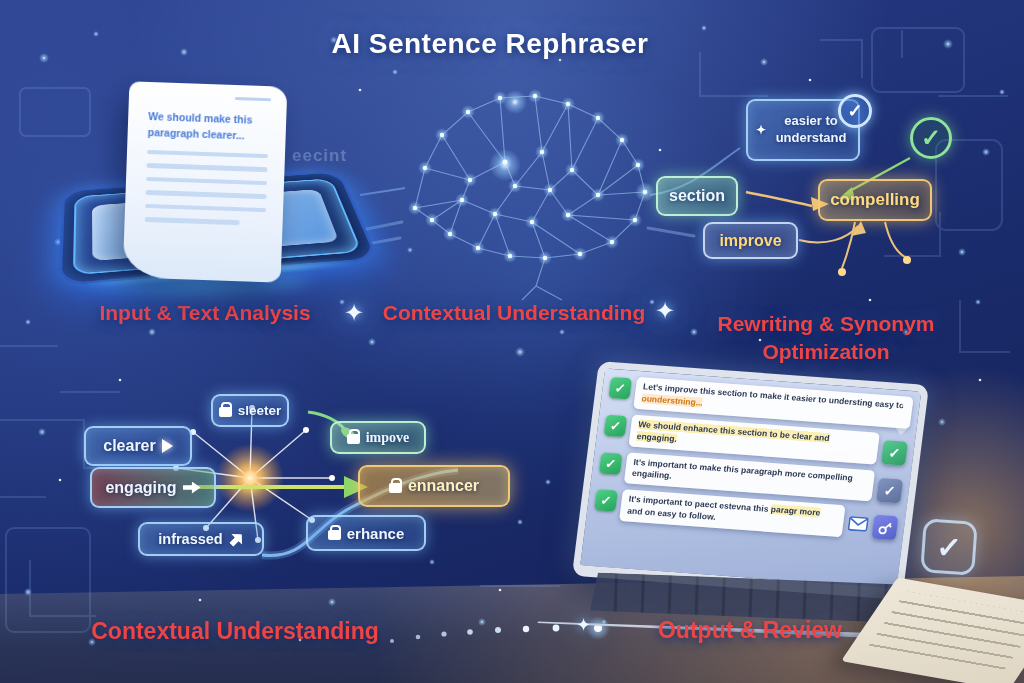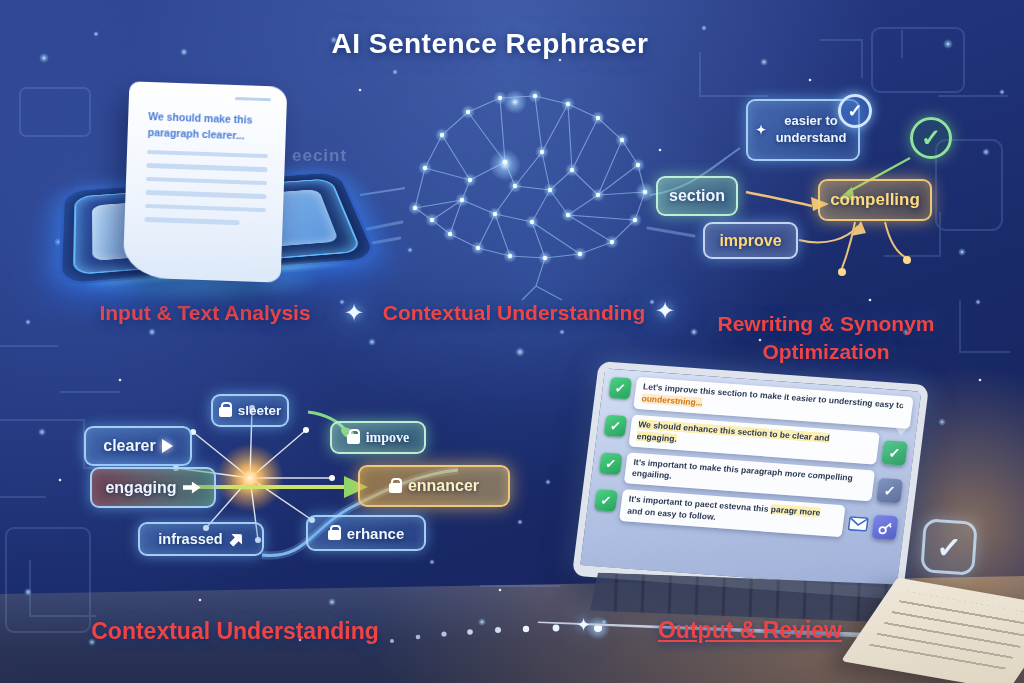--- a/index.html
+++ b/index.html
@@ -25,21 +25,21 @@
   
   .title{position:absolute;left:0;top:28px;width:980px;text-align:center;color:#fff;
     font-size:28px;font-weight:bold;letter-spacing:.5px;
     text-shadow:0 2px 10px rgba(0,20,80,.7),0 0 24px rgba(120,180,255,.35);}
   .stage-label{position:absolute;color:#ef4444;font-weight:bold;text-align:center;
     text-shadow:0 2px 10px rgba(0,20,80,.85),0 0 16px rgba(120,180,255,.35);}
   #lbl-input{left:55px;top:301px;width:300px;font-size:21px;}
   #lbl-contextual{left:380px;top:301px;width:268px;font-size:21px;}
   #lbl-rewriting{left:692px;top:299px;width:268px;font-size:21px;line-height:1.35;margin-top:11px;}
   #lbl-contextual2{left:85px;top:618px;width:300px;font-size:23px;}
-  #lbl-output{left:640px;top:617px;width:220px;font-size:23px;text-decoration:underline;}
+  #lbl-output{left:640px;top:617px;width:220px;font-size:23px;}
   .sparkle{position:absolute;color:#f0f8ff;
     text-shadow:0 0 10px #8fc4ff,0 0 24px #5a9aff,0 0 40px #3d7ff0;}
   #sp1{left:344px;top:299px;font-size:24px;}
   #sp2{left:655px;top:297px;font-size:24px;}
   #sp3{left:576px;top:614px;font-size:18px;}
   
   .tab-glow{position:absolute;left:72px;top:254px;width:250px;height:48px;filter:blur(5px);
     background:radial-gradient(ellipse at center,rgba(110,220,255,.85),rgba(110,220,255,0) 70%);}
   .tab-outer{position:absolute;left:62px;top:148px;width:300px;height:150px;border-radius:26px;
     transform:perspective(800px) rotateX(52deg) rotateZ(-7deg);

